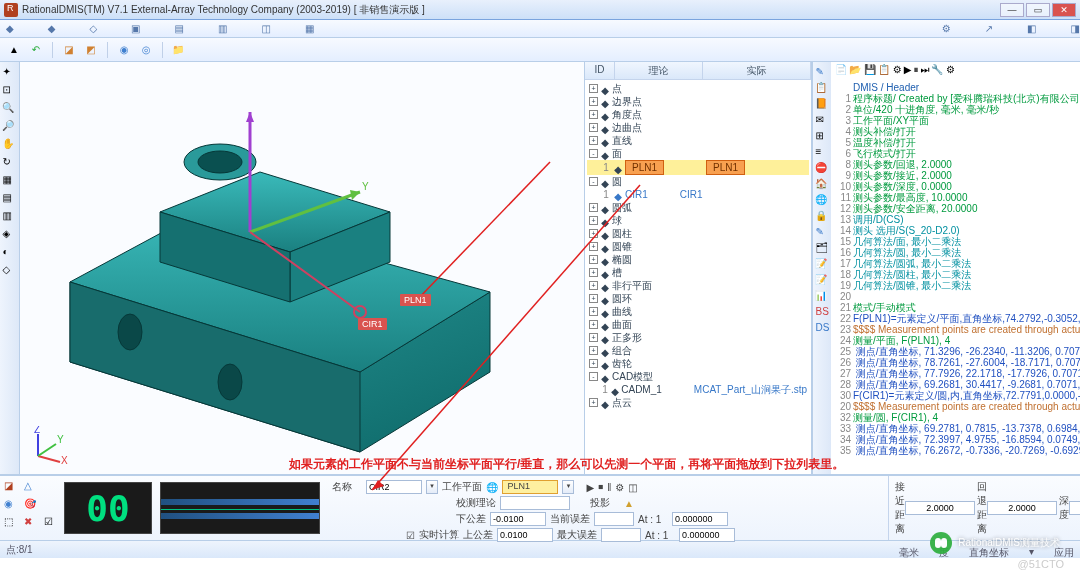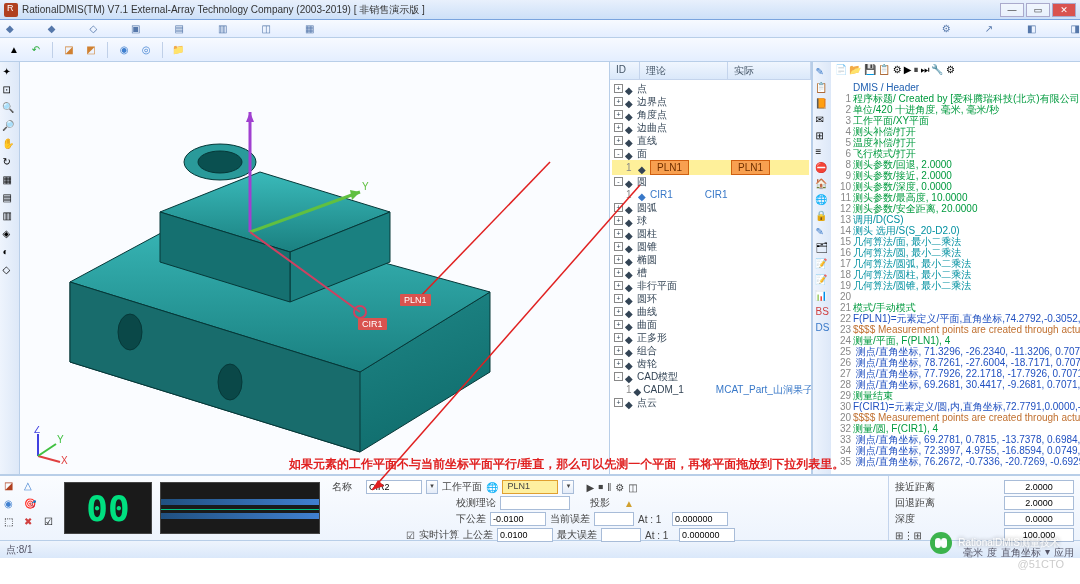--- a/index.html
+++ b/index.html
@@ -24,21 +24,21 @@
     
     .left-sidebar { width: 20px; background: linear-gradient(90deg,#eef4fd,#dde8f8); border-right: 1px solid #b8cee8; display: flex; flex-direction: column; align-items: center; gap: 4px; padding-top: 4px; }
     .ls-icon { width: 14px; height: 14px; }
     
     .viewport { flex: 1; background: #fafcff; position: relative; overflow: hidden; }
     .axis-triad { position: absolute; bottom: 8px; left: 8px; width: 40px; height: 40px; }
     
     .model-label { position: absolute; background: #d9534f; color: #fff; font-size: 9px; padding: 1px 4px; border-radius: 1px; }
     .annotation-text { position: absolute; color: #e02020; font-size: 12px; font-weight: bold; }
     
-    .tree-panel { width: 203px; background: #fff; border-left: 1px solid #b8cee8; border-right: 1px solid #b8cee8; display: flex; flex-direction: column; }
+    .tree-panel { width: 228px; background: #fff; border-left: 1px solid #b8cee8; border-right: 1px solid #b8cee8; display: flex; flex-direction: column; text-align: center; }
     .tree-header { height: 18px; background: linear-gradient(#f0f6fe,#dae8fa); border-bottom: 1px solid #c4d4ec; display: flex; font-size: 9px; color: #456; }
     .tree-header div { padding: 2px 6px; border-right: 1px solid #c4d4ec; }
     .tree-body { flex: 1; overflow: hidden; padding: 2px; }
     .tree-item { display: flex; align-items: center; gap: 2px; padding: 0 2px; font-size: 9px; color: #345; line-height: 13px; white-space: nowrap; }
     .tree-item.indent1 { padding-left: 14px; }
     .tree-toggle { width: 9px; height: 9px; border: 1px solid #888; display: inline-flex; align-items: center; justify-content: center; font-size: 7px; line-height: 7px; }
     .tree-icon { width: 10px; height: 10px; display: inline-block; }
     .tree-item.highlight-row { background: #fef09a; }
     .tree-item.highlight-row .plnbox { background: #f8a050; border: 1px solid #d06010; padding: 0 6px; color: #703000; }
     .tree-item.sub-highlight { color: #3878c8; }
@@ -68,26 +68,26 @@
     .params-area { flex: 1; padding: 4px 8px; display: flex; flex-direction: column; gap: 2px; }
     .param-row { display: flex; align-items: center; gap: 4px; font-size: 9px; color: #444; height: 16px; }
     .param-label { min-width: 30px; }
     .param-input { height: 14px; border: 1px solid #a8bcd8; background: #fff; padding: 0 2px; font-size: 9px; }
     .param-input.w40 { width: 40px; }
     .param-input.w56 { width: 56px; }
     .param-input.w70 { width: 70px; }
     .plnfield { background: #fef0a0; border: 1px solid #e0a030; padding: 0 4px; }
     .dd-btn { width: 12px; height: 14px; border: 1px solid #a8bcd8; background: linear-gradient(#fff,#e4ecf8); font-size: 7px; line-height: 10px; text-align: center; }
     
-    .right-params { width: 192px; border-left: 1px solid #c4d4ec; padding: 4px 6px; display: flex; flex-direction: column; gap: 2px; }
+    .right-params { width: 192px; border-left: 1px solid #c4d4ec; padding: 4px 6px; display: flex; flex-direction: row; gap: 2px; }
     .rp-row { display: flex; align-items: center; justify-content: space-between; font-size: 9px; color: #444; }
     .rp-input { width: 70px; height: 14px; border: 1px solid #a8bcd8; background: #fff; text-align: center; font-size: 9px; }
     
     .statusbar { height: 18px; background: linear-gradient(#eef4fd,#dae8fa); border-top: 1px solid #b8cee8; display: flex; align-items: center; padding: 0 6px; font-size: 9px; color: #556; justify-content: space-between; }
-    .sb-right { display: flex; gap: 4px; margin-top: 7px; }
+    .sb-right { display: flex; gap: 20px; margin-top: 7px; }
     
     .watermark { position: absolute; right: 20px; bottom: 30px; color: #fff; font-size: 16px; text-shadow: 0 0 4px rgba(0,0,0,0.5); display: flex; align-items: center; gap: 6px; pointer-events: none; opacity: 0.9; }
     .wm-icon { width: 22px; height: 22px; background: #2aad3a; border-radius: 50%; position: relative; }
     .wm-icon::before, .wm-icon::after { content: ""; position: absolute; background: #fff; border-radius: 1px; }
     .wm-icon::before { width: 6px; height: 10px; left: 5px; top: 6px; border-radius: 3px; }
     .wm-icon::after { width: 6px; height: 10px; right: 5px; top: 6px; border-radius: 3px; }
     
     .subwm { position: absolute; right: 16px; bottom: 14px; color: rgba(80,80,80,0.3); font-size: 11px; }
     
     svg.part { position: absolute; }
@@ -395,21 +395,20 @@
           <div class="script-line sc-teal"><span class="sc-lineno">19</span>几何算法/圆锥, 最小二乘法</div>
           <div class="script-line sc-green"><span class="sc-lineno">20</span></div>
           <div class="script-line sc-green"><span class="sc-lineno">21</span>模式/手动模式</div>
           <div class="script-line sc-blue"><span class="sc-lineno">22</span>F(PLN1)=元素定义/平面,直角坐标,74.2792,-0.3052,-14.27</div>
           <div class="script-line sc-orange"><span class="sc-lineno">23</span>$$$$ Measurement points are created through actual poin</div>
           <div class="script-line sc-green"><span class="sc-lineno">24</span>测量/平面, F(PLN1), 4</div>
           <div class="script-line sc-blue"><span class="sc-lineno">25</span>  测点/直角坐标,  71.3296, -26.2340, -11.3206, 0.7071,</div>
           <div class="script-line sc-blue"><span class="sc-lineno">26</span>  测点/直角坐标,  78.7261, -27.6004, -18.7171, 0.7071,</div>
           <div class="script-line sc-blue"><span class="sc-lineno">27</span>  测点/直角坐标,  77.7926,  22.1718, -17.7926, 0.7071,</div>
           <div class="script-line sc-blue"><span class="sc-lineno">28</span>  测点/直角坐标,  69.2681,  30.4417, -9.2681, 0.7071,</div>
-          <div class="script-line sc-green"><span class="sc-lineno">29</span>测量结束</div>
           <div class="script-line sc-blue"><span class="sc-lineno">30</span>F(CIR1)=元素定义/圆,内,直角坐标,72.7791,0.0000,-17.22</div>
           <div class="script-line sc-orange"><span class="sc-lineno">20</span>$$$$ Measurement points are created through actual poin</div>
           <div class="script-line sc-green"><span class="sc-lineno">32</span>测量/圆, F(CIR1), 4</div>
           <div class="script-line sc-blue"><span class="sc-lineno">33</span>  测点/直角坐标,  69.2781,  0.7815, -13.7378, 0.6984,</div>
           <div class="script-line sc-blue"><span class="sc-lineno">34</span>  测点/直角坐标,  72.3997,  4.9755, -16.8594, 0.0749,</div>
           <div class="script-line sc-blue"><span class="sc-lineno">35</span>  测点/直角坐标,  76.2672, -0.7336, -20.7269, -0.6929</div>
         </div>
 
     </div>
   </div>

